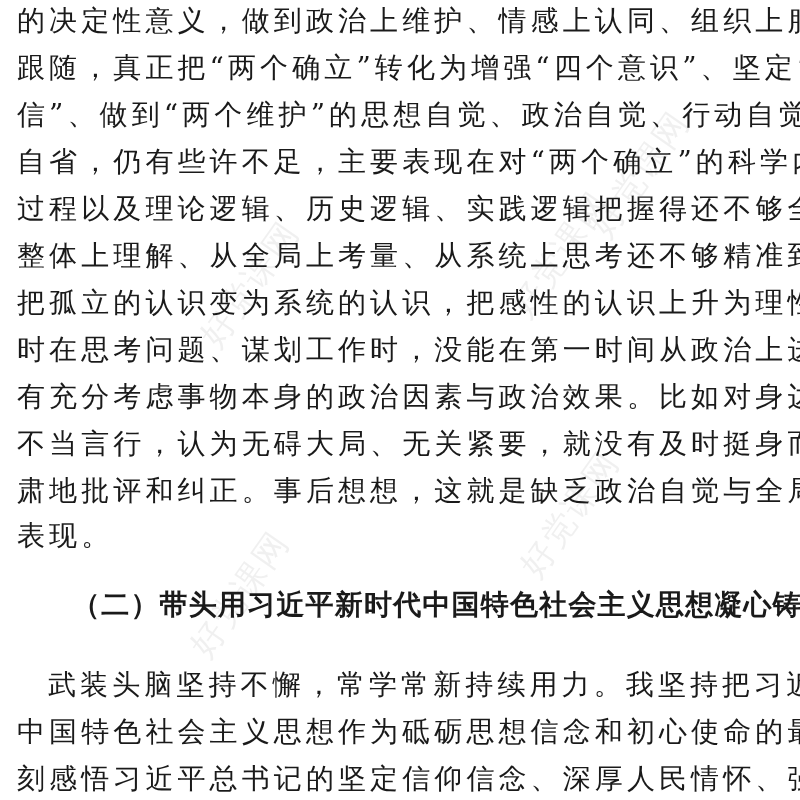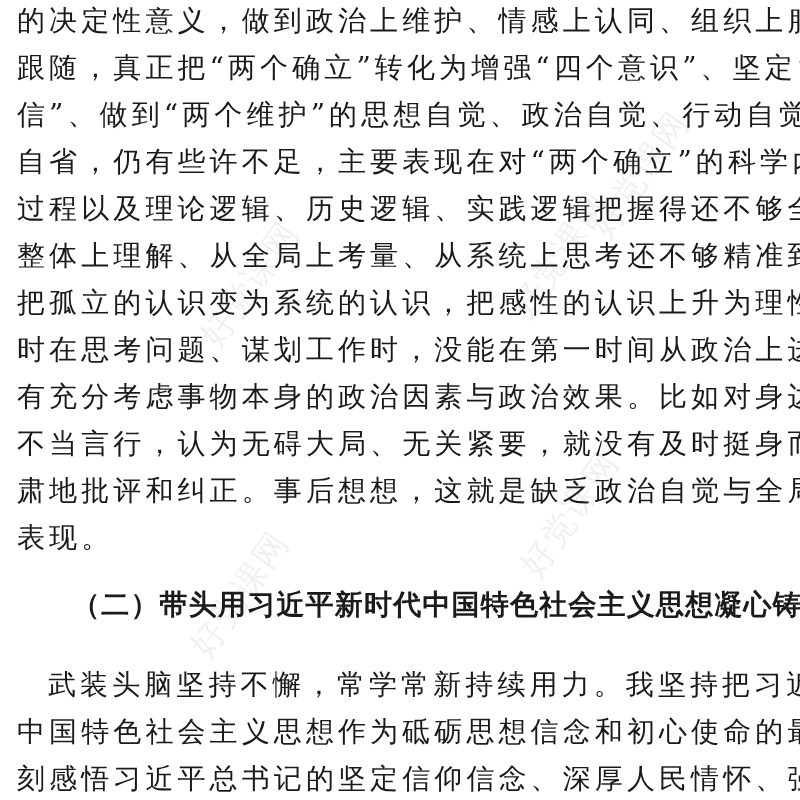--- a/index.html
+++ b/index.html
@@ -43,21 +43,21 @@
     <div class="line" style="top:51px;">跟随，真正把“两个确立”转化为增强“四个意识”、坚定“四个自</div>
     <div class="line" style="top:98px;">信”、做到“两个维护”的思想自觉、政治自觉、行动自觉。但躬身</div>
     <div class="line" style="top:145px;">自省，仍有些许不足，主要表现在对“两个确立”的科学内涵、形成</div>
     <div class="line" style="top:192px;">过程以及理论逻辑、历史逻辑、实践逻辑把握得还不够全面深入，从</div>
     <div class="line" style="top:239px;">整体上理解、从全局上考量、从系统上思考还不够精准到位，还不能</div>
     <div class="line" style="top:286px;">把孤立的认识变为系统的认识，把感性的认识上升为理性的认识。有</div>
     <div class="line" style="top:333px;">时在思考问题、谋划工作时，没能在第一时间从政治上进行考量，没</div>
     <div class="line" style="top:380px;">有充分考虑事物本身的政治因素与政治效果。比如对身边同志的一些</div>
     <div class="line" style="top:427px;">不当言行，认为无碍大局、无关紧要，就没有及时挺身而出，给予严</div>
     <div class="line" style="top:474px;">肃地批评和纠正。事后想想，这就是缺乏政治自觉与全局视野的具体</div>
-    <div class="line" style="top:521px;">表现。</div>
+    <div class="line" style="top:521px;font-family:Liberation Mono, monospace;">表现。</div>
   </div>
 
   <div class="heading" style="top:588px; left:72px;">（二）带头用习近平新时代中国特色社会主义思想凝心铸魂方面</div>
 
   <div>
     <div class="line" style="top:668px; left:48px; width:740px;">武装头脑坚持不懈，常学常新持续用力。我坚持把习近平新时代</div>
     <div class="line" style="top:715px;">中国特色社会主义思想作为砥砺思想信念和初心使命的最好教材，深</div>
     <div class="line" style="top:762px;">刻感悟习近平总书记的坚定信仰信念、深厚人民情怀、强烈历史担当、</div>
   </div>
 

